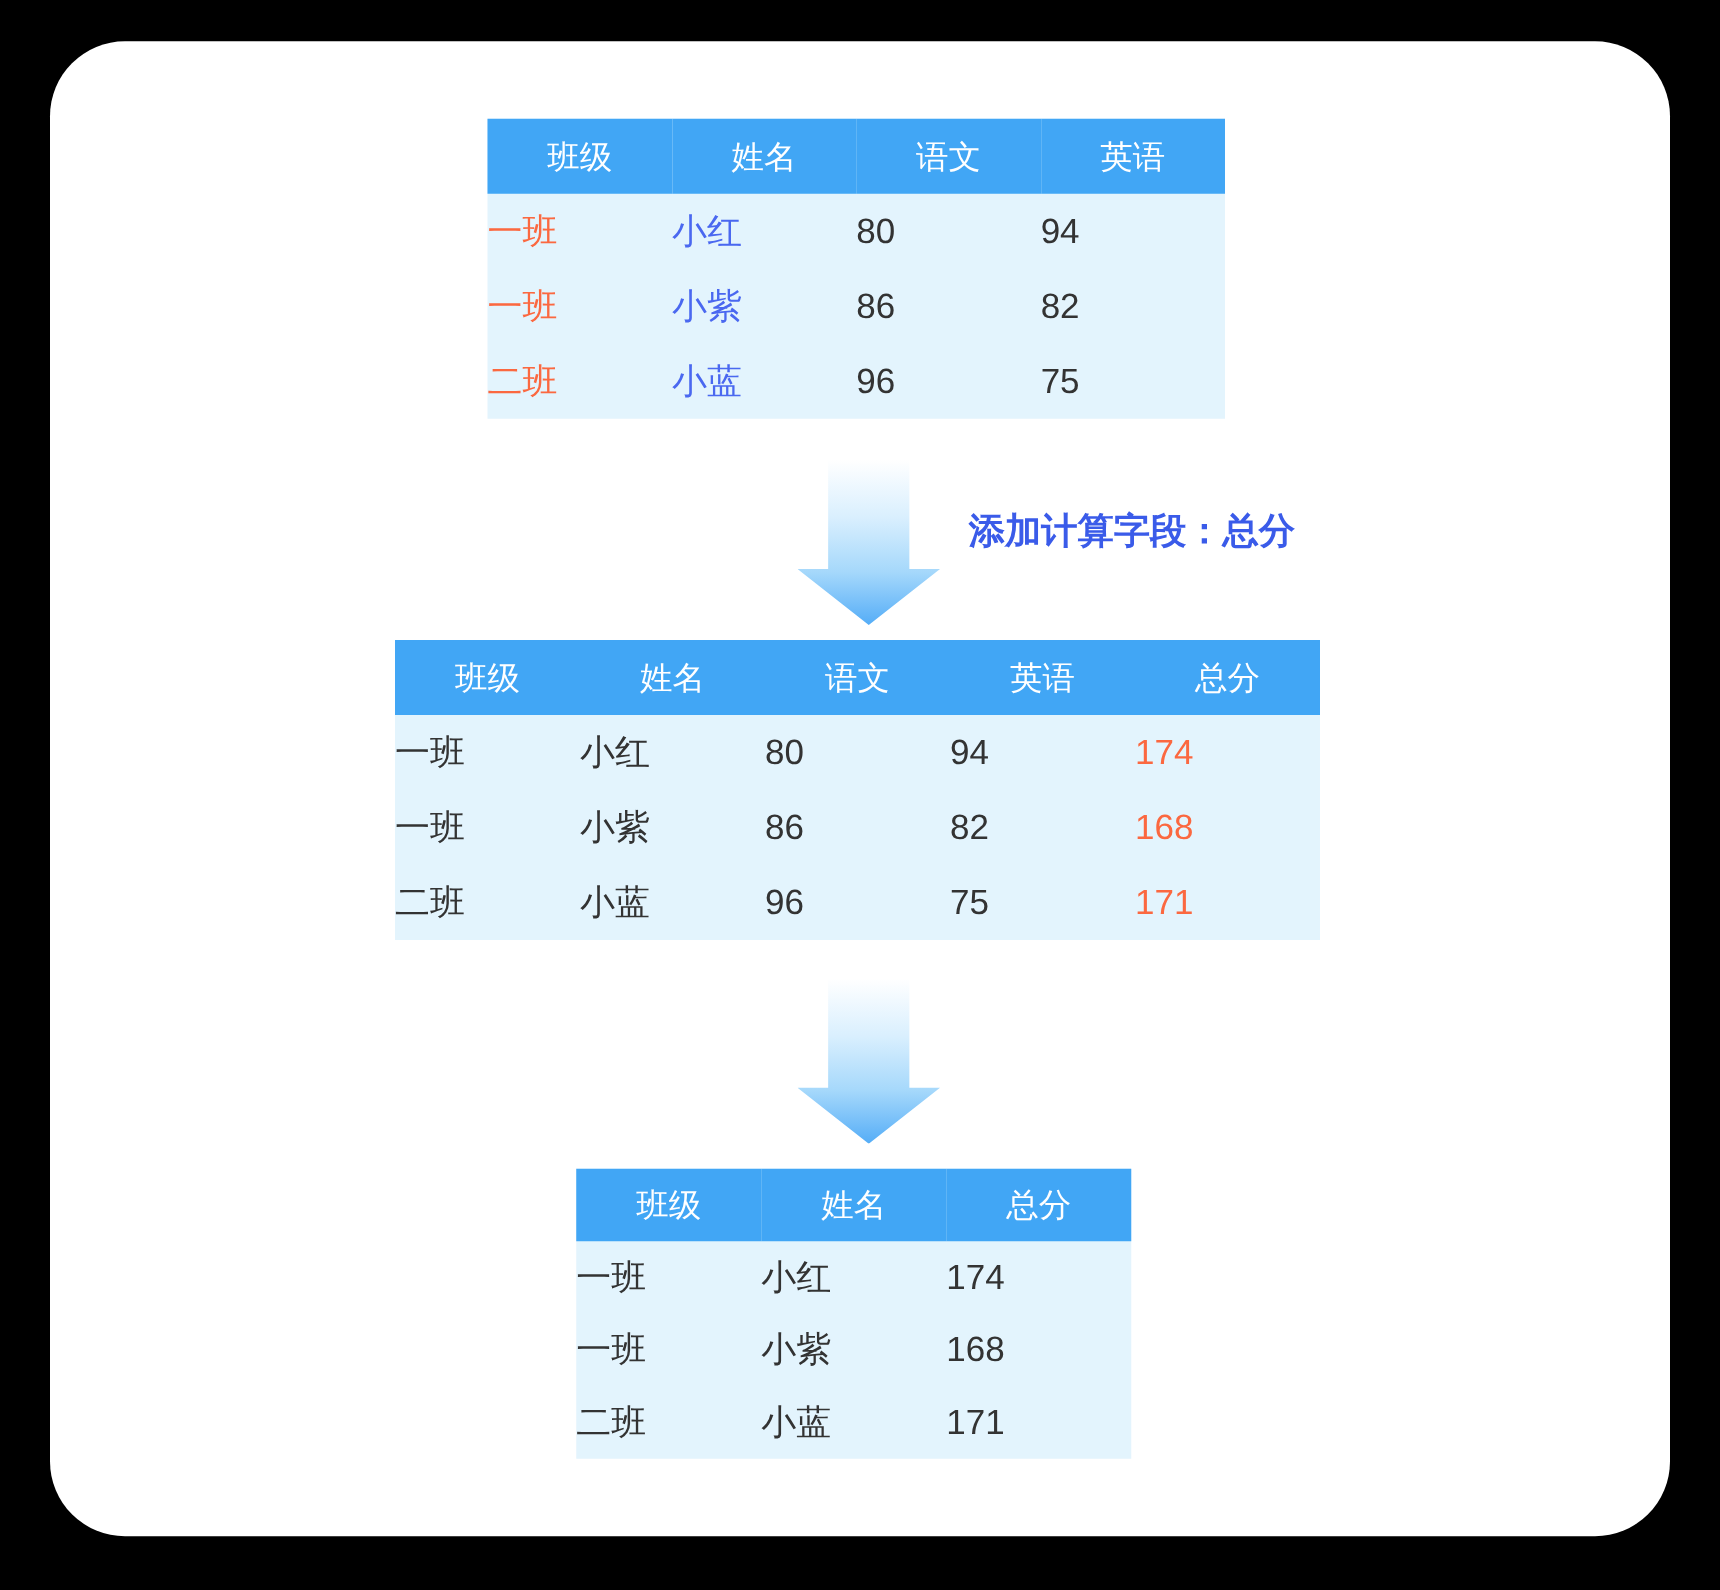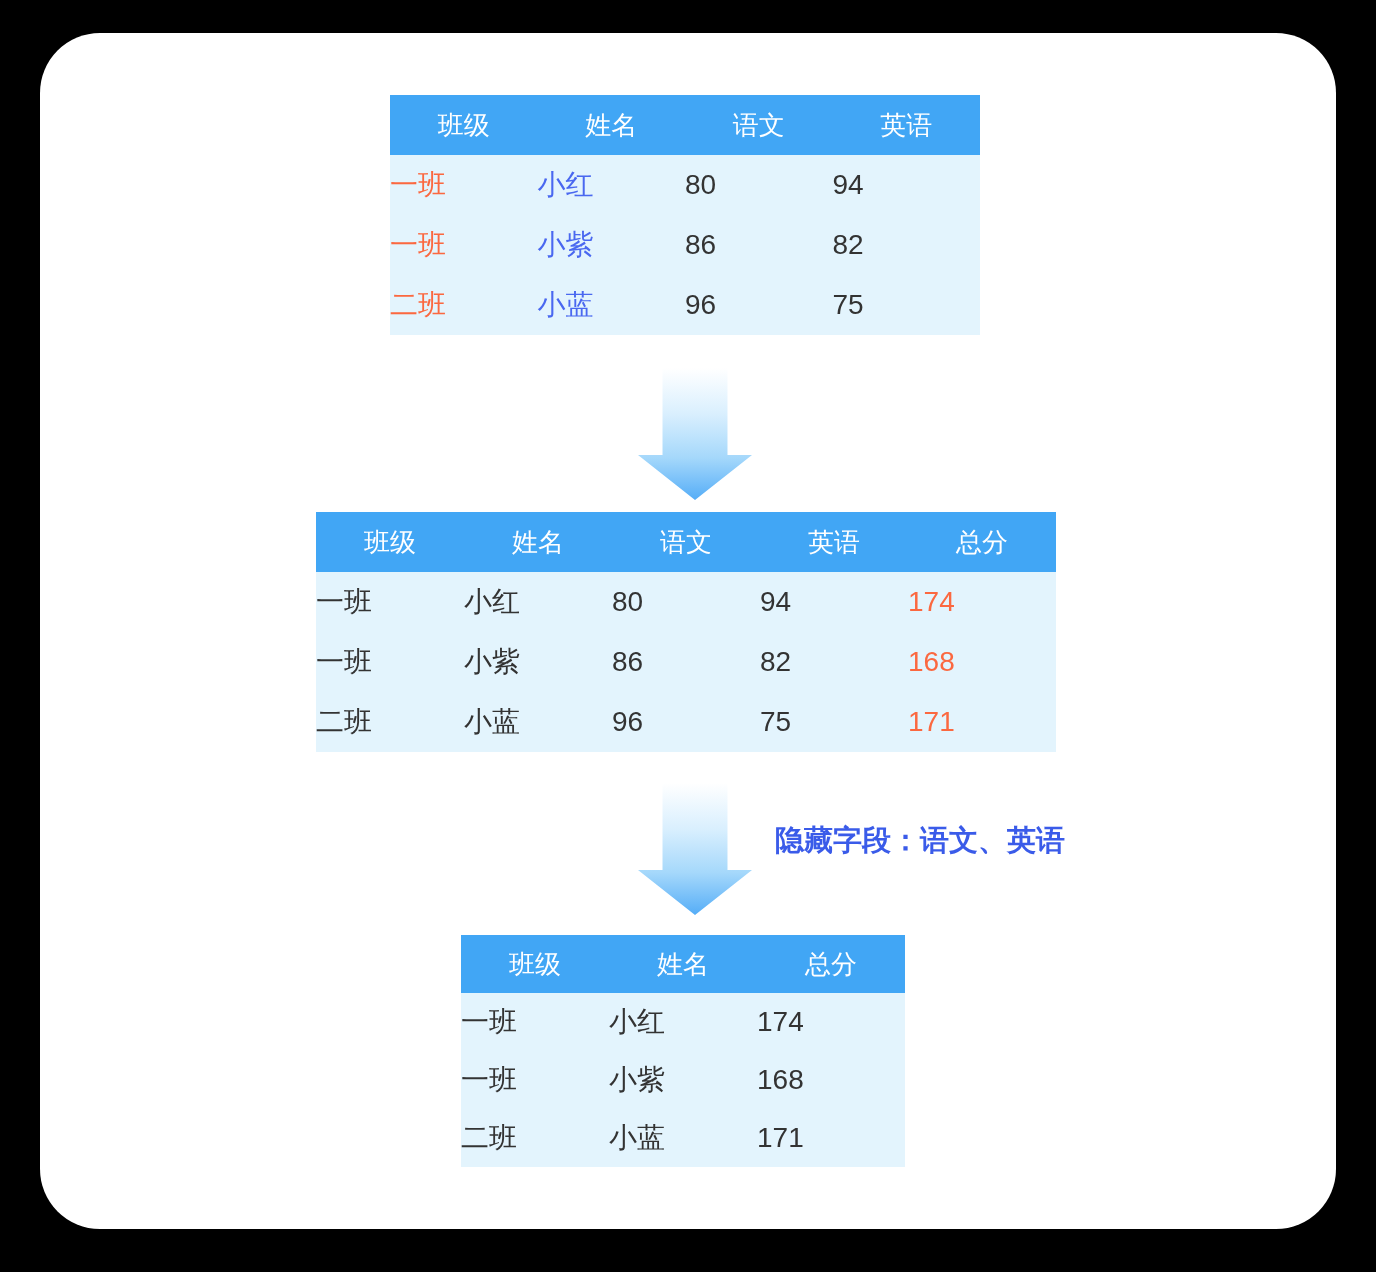--- a/index.html
+++ b/index.html
@@ -82,20 +82,21 @@
       <div class="td role-blue">小紫</div>
       <div class="td role-plain">86</div>
       <div class="td role-plain">82</div>
       <div class="td role-orange">二班</div>
       <div class="td role-blue">小蓝</div>
       <div class="td role-plain">96</div>
       <div class="td role-plain">75</div>
     </div>
 
   <div class="arrow" id="arrow-1"></div>
+  <div class="step-label" id="step-label-1">添加计算字段：总分</div>
 
   <div class="table" id="table-added" style="grid-template-columns: repeat(5, 1fr);">
       <div class="th">班级</div>
       <div class="th">姓名</div>
       <div class="th">语文</div>
       <div class="th">英语</div>
       <div class="th">总分</div>
       <div class="td role-plain">一班</div>
       <div class="td role-plain">小红</div>
       <div class="td role-plain">80</div>
@@ -107,21 +108,20 @@
       <div class="td role-plain">82</div>
       <div class="td role-orange">168</div>
       <div class="td role-plain">二班</div>
       <div class="td role-plain">小蓝</div>
       <div class="td role-plain">96</div>
       <div class="td role-plain">75</div>
       <div class="td role-orange">171</div>
     </div>
 
   <div class="arrow" id="arrow-2"></div>
-  <div class="step-label" id="step-label-2">隐藏字段：语文、英语</div>
 
   <div class="table table--compact" id="table-hidden" style="grid-template-columns: repeat(3, 1fr);">
       <div class="th">班级</div>
       <div class="th">姓名</div>
       <div class="th">总分</div>
       <div class="td role-plain">一班</div>
       <div class="td role-plain">小红</div>
       <div class="td role-plain">174</div>
       <div class="td role-plain">一班</div>
       <div class="td role-plain">小紫</div>

